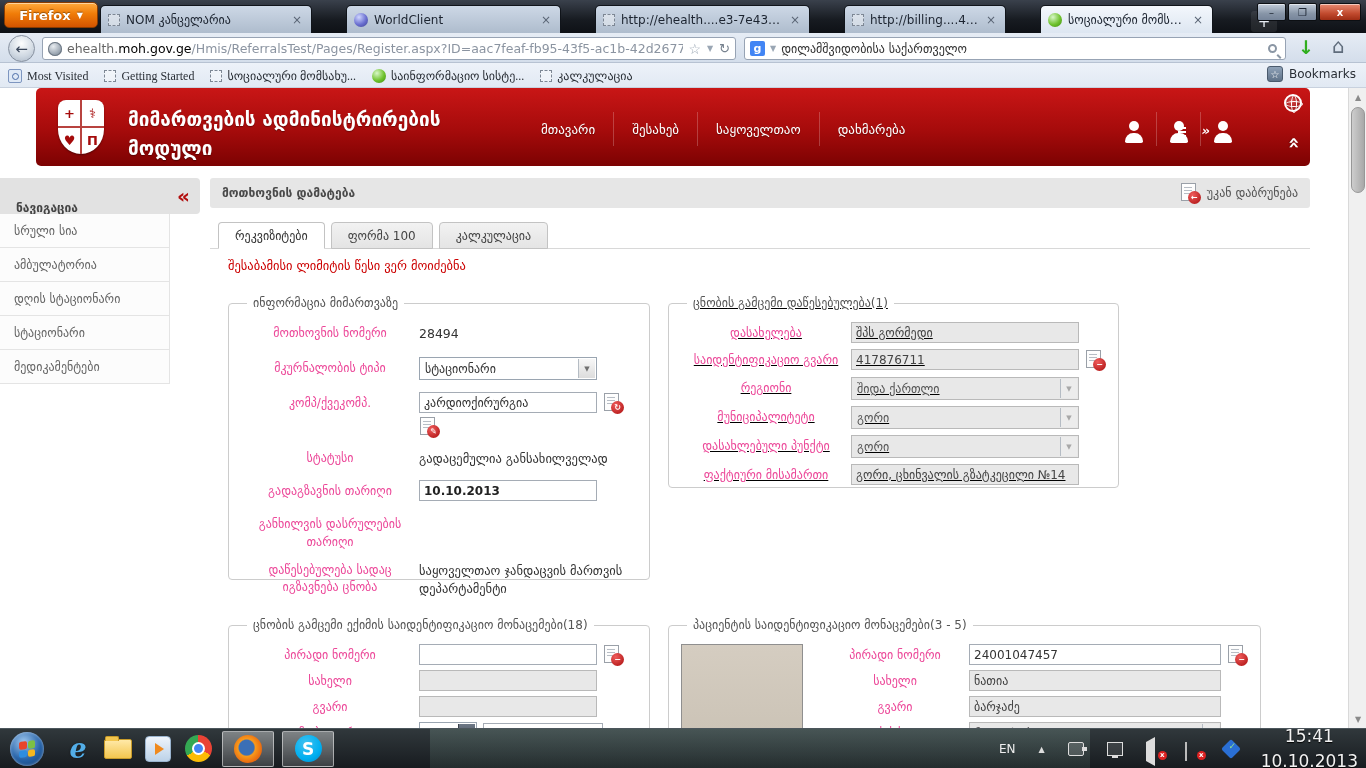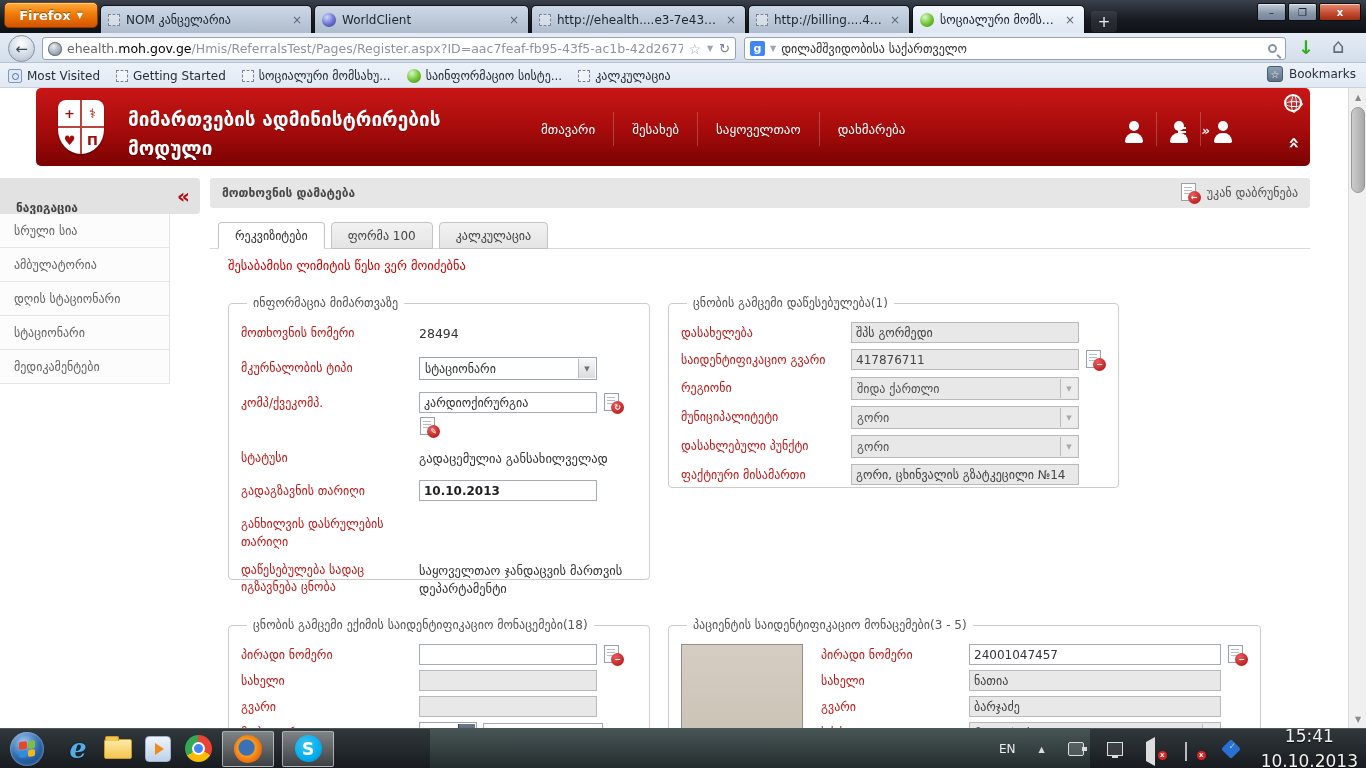--- a/index.html
+++ b/index.html
@@ -6,21 +6,21 @@
   html,body { width:1366px; height:768px; overflow:hidden; font-family:"DejaVu Sans", sans-serif; background:#fff; }
 
   
   .titlebar { position:absolute; left:0; top:0; width:1366px; height:33px;
     background:linear-gradient(#3a414c, #171b21 60%, #0e1116); }
   .fx-btn { position:absolute; left:4px; top:2px; width:94px; height:26px; border-radius:5px;
     background:linear-gradient(#ffab3e, #f07c08 45%, #d35400); border:1px solid #8a3c00;
     color:#fff; font-weight:bold; font-size:13px; display:flex; align-items:center; justify-content:center; gap:6px;
     text-shadow:0 -1px 1px rgba(0,0,0,.4); box-shadow:inset 0 1px 0 rgba(255,255,255,.5); cursor:default; }
   .fx-btn .caret { font-size:8px; }
-  .tabs-row { position:absolute; left:100px; top:5px; height:28px; display:flex; align-items:flex-end; }
+  .tabs-row { position:absolute; left:100px; top:5px; height:28px; display:flex; align-items:flex-end;gap:32px; }
   .btab { height:28px; border:1px solid #10141a; border-bottom:none; border-radius:5px 5px 0 0;
     background:linear-gradient(#cdd8e6, #aebccd); display:flex; align-items:center; gap:6px; padding:0 7px;
     font-size:12px; color:#1c2430; margin-right:2px; overflow:hidden; white-space:nowrap; }
   .btab.active { background:linear-gradient(#f3f7fc, #dde6f1); }
   .btab .title { flex:1; overflow:hidden; text-overflow:ellipsis; }
   .btab .tclose { color:#5a6575; font-size:12px; padding:0 2px; }
   .fav-dashed { width:12px; height:12px; border:1px dashed #7d8794; flex:none; background:rgba(255,255,255,.4); }
   .fav-globe { width:14px; height:14px; border-radius:50%; flex:none;
     background:radial-gradient(circle at 35% 30%, #cfd6ff, #6a6fd0 55%, #3c3f8f); }
   .fav-green { width:14px; height:14px; border-radius:50%; flex:none;
@@ -57,21 +57,21 @@
   .searchbar .dd { font-size:8px; color:#9aa6b4; }
   .searchbar input { flex:1; border:none; outline:none; font-size:12px; color:#333; font-family:"DejaVu Sans",sans-serif; background:transparent; }
   .mag { width:9px; height:9px; border:2px solid #8a96a4; border-radius:50%; position:relative; flex:none; margin-right:3px; }
   .mag::after { content:""; position:absolute; width:2px; height:5px; background:#8a96a4; left:8px; top:8px; transform:rotate(-45deg); }
   .dl-arrow { position:absolute; left:1298px; top:36px; font-size:19px; font-weight:bold; color:#2fae1d; }
   .home-btn { position:absolute; left:1332px; top:34px; font-size:20px; color:#5f6c7c; }
 
   
   .bookbar { position:absolute; left:0; top:63px; width:1366px; height:25px;
     background:linear-gradient(#edf2f9, #e1e9f3); border-bottom:1px solid #c8d1de; }
-  .bm-items { position:absolute; left:8px; top:66px; display:flex; gap:16px; align-items:center; height:20px; }
+  .bm-items { position:absolute; left:8px; top:66px; display:flex; gap:16px; align-items:center; height:20px;font-family:Liberation Serif, serif; }
   .bm { display:flex; align-items:center; gap:5px; font-size:12px; color:#2a2f36; white-space:nowrap; }
   .bm-ic-mag { width:14px; height:14px; border:1px solid #7e96c0; border-radius:2px; background:#dfe9f6; position:relative; }
   .bm-ic-mag::before { content:""; position:absolute; left:3px; top:3px; width:5px; height:5px; border:1px solid #4a6ca8; border-radius:50%; }
   .bm-right { position:absolute; right:10px; top:66px; display:flex; align-items:center; gap:6px; font-size:12px; color:#2a2f36; }
   .bm-star-box { width:16px; height:16px; border-radius:3px; background:linear-gradient(#8fa2b8,#5f7288); border:1px solid #4a5a6d;
     color:#fff; font-size:10px; display:flex; align-items:center; justify-content:center; }
 
   
   .page { position:absolute; left:0; top:88px; width:1348px; height:640px; background:#fff; overflow:hidden; }
 
@@ -135,25 +135,25 @@
     display:flex; gap:6px; padding-left:8px; align-items:flex-end; }
   .ctab { height:27px; padding:0 16px; display:flex; align-items:center; font-size:12px; color:#444;
     background:linear-gradient(#f2f2f2,#e4e4e4); border:1px solid #c3c3c3; border-radius:4px 4px 0 0; margin-bottom:-1px; }
   .ctab.active { background:#fff; border-bottom-color:#fff; color:#333; }
   .warn { position:absolute; left:228px; top:170px; font-size:12.5px; color:#cc0000; }
 
   
   fieldset { position:absolute; border:1px solid #ccc; border-radius:4px; padding:12px 12px 8px 12px; }
   legend { font-size:12px; color:#555; padding:0 6px; margin-left:6px; }
   .fs1 { left:228px; top:208px; width:422px; height:284px; }
-  .fs2 { left:668px; top:208px; width:444px; height:192px; }
+  .fs2 { left:668px; top:208px; width:444px; height:192px;text-decoration:underline; }
   .fs3 { left:228px; top:530px; width:422px; height:205px; }
   .fs4 { left:668px; top:530px; width:540px; height:205px; }
   .frow { display:flex; align-items:flex-start; margin-bottom:9px; }
-  .lbl { width:178px; font-size:12px; color:#b91c1c; line-height:1.45; flex:none; padding-top:3px; }
+  .lbl { width:178px; font-size:12px; color:#ec4899; line-height:1.45; flex:none; padding-top:3px;text-align:center; }
   .lbl2 { width:170px; } .lbl4 { width:148px; }
   .sval { font-size:12.5px; color:#333; padding-top:3px; line-height:1.45; }
   .tin { height:21px; border:1px solid #a5acb5; font-size:12px; padding:0 4px; color:#333; font-family:"DejaVu Sans",sans-serif; background:#fff; }
   .tin:disabled, .tin.dis { background:#e8e8e8; border-color:#b9b9b9; color:#444; }
   .w178{width:178px}.w228{width:228px}.w252{width:252px}.w120{width:120px}
   .bdate { font-weight:bold; color:#222; }
   .fselect { height:23px; border:1px solid #9aa5b1; background:#fff; position:relative; font-size:12px; color:#333;
     display:flex; align-items:center; padding:0 20px 0 5px; }
   .fselect .arr { position:absolute; right:1px; top:1px; bottom:1px; width:17px; border-left:1px solid #b5bcc4;
     background:linear-gradient(#f7f7f7,#dcdcdc); display:flex; align-items:center; justify-content:center;

